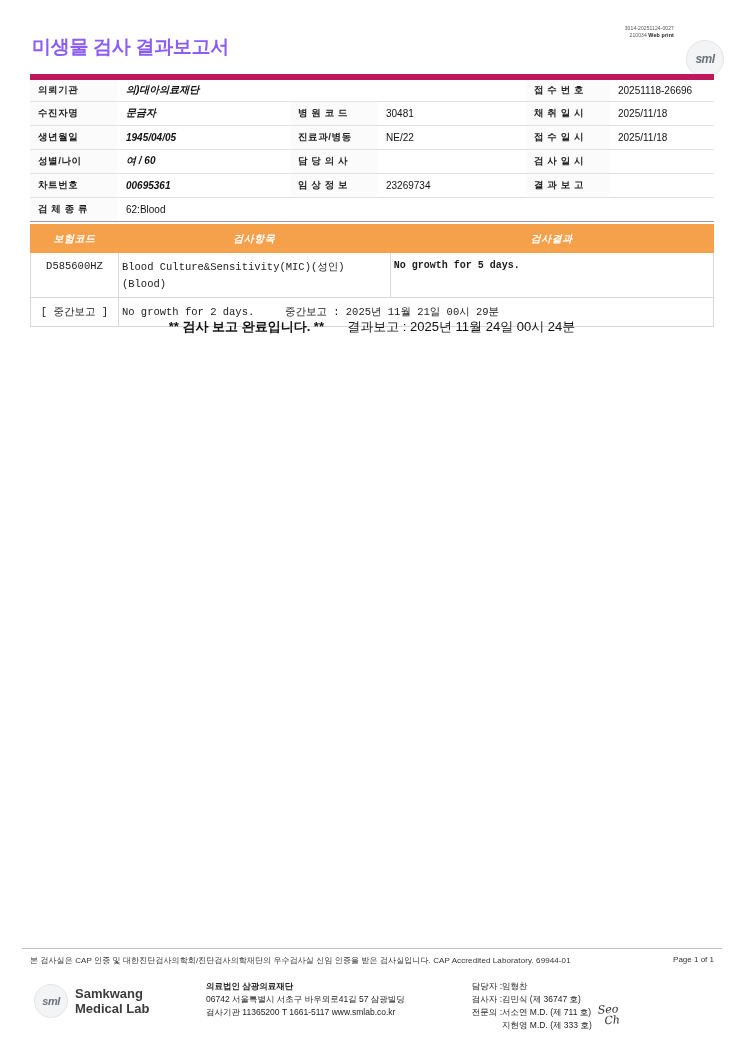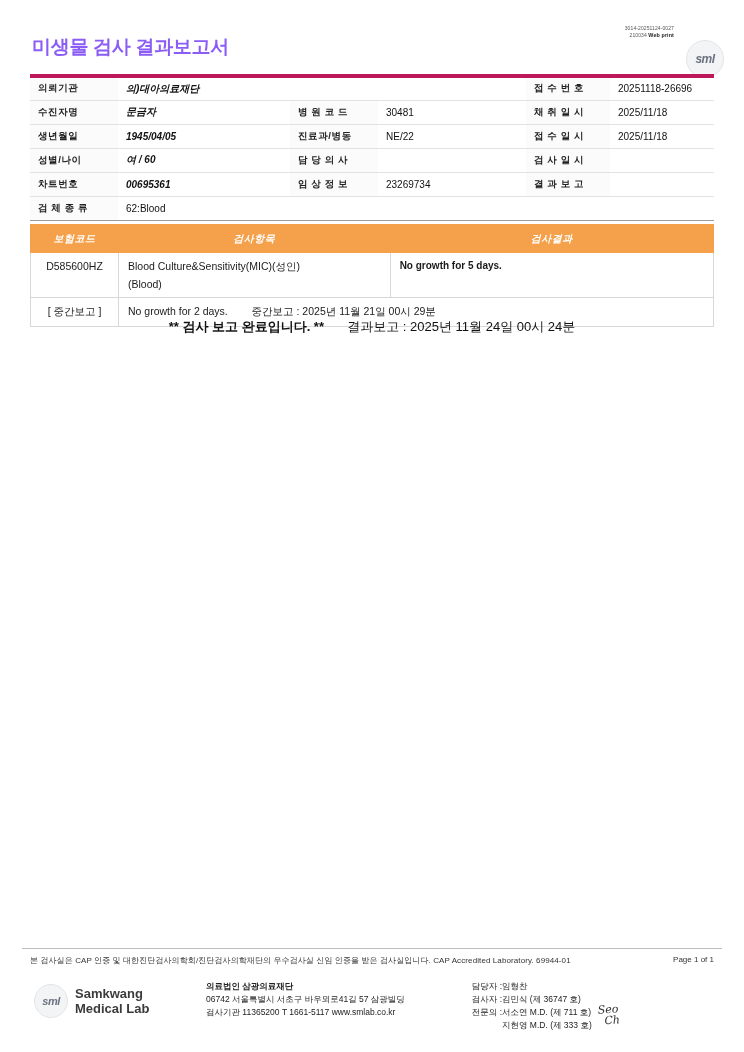--- a/index.html
+++ b/index.html
@@ -66,21 +66,21 @@
     border-collapse: collapse;
     font-size: 10px;
   }
   .info-table tr { height: 24px; }
   .info-table td {
     border-bottom: 1px solid #e2e2e2;
     padding: 0 8px;
     vertical-align: middle;
     white-space: nowrap;
   }
-  .info-table tr:first-child td { border-top: 4px solid #be185d; }
+  .info-table tr:first-child td { border-top: 6px solid #be185d; }
   .info-table tr:last-child td { border-bottom: 1px solid #9a9a9a; }
   .lbl {
     background: #fbfbfb;
     font-size: 9.5px;
     font-weight: bold;
     color: #222;
     letter-spacing: 0.6px;
   }
   .val { font-size: 10px; color: #111; font-weight: bold; }
   .val.plain { font-weight: normal; }
@@ -104,23 +104,24 @@
     color: #ffffff;
     font-size: 10px;
     font-weight: bold;
     height: 28px;
     letter-spacing: 0.5px;
     border: 1px solid #f5a04a;
     font-style: italic;
   }
   .result-table td {
     border: 1px solid #d8d8d8;
-    padding: 7px 9px;
+    padding: 7px 3px;
     vertical-align: top;
     font-size: 10.5px;
+    font-family: Liberation Mono, monospace;
   }
   .rt-c1 { width: 88px; text-align: center; }
   .rt-c2 { width: 272px; }
   .rt-c3 { width: 324px; }
   .res-line2 { margin-top: 4px; }
   .bold-res { font-weight: bold; font-size: 10px; }
   .interim-label { text-align: center; font-size: 9.5px; margin-top: 12px; }
   .interim-text { font-size: 10px; }
   .interim-text .gap { display: inline-block; width: 18px; }
 

